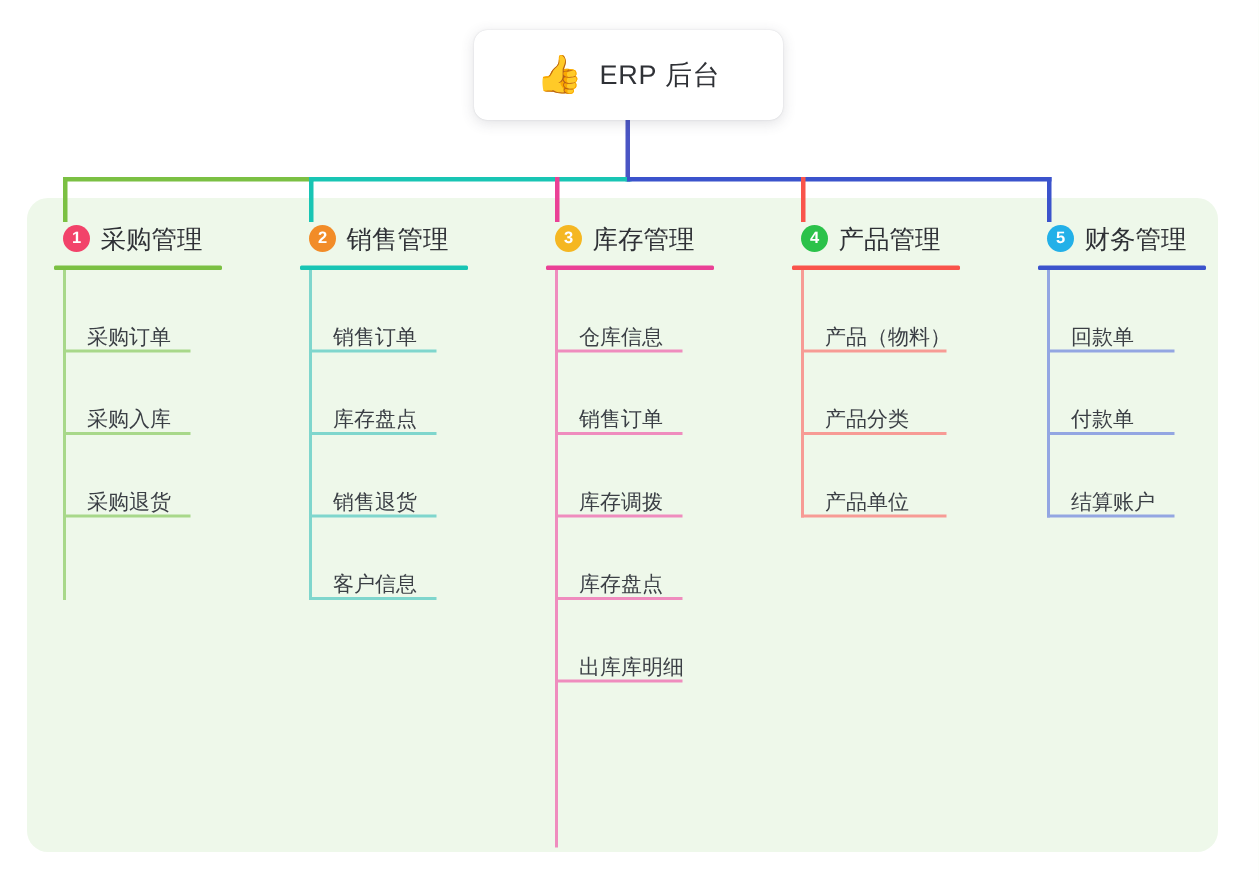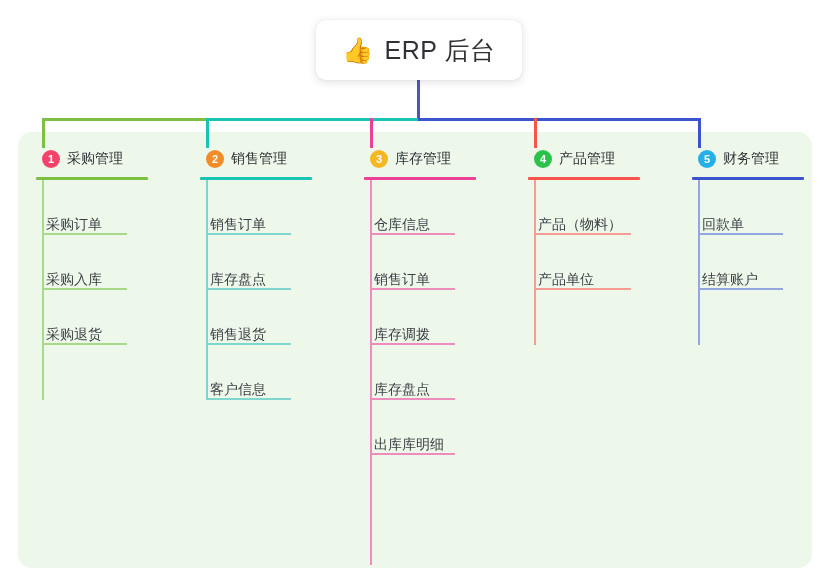--- a/index.html
+++ b/index.html
@@ -38,21 +38,21 @@
     display: flex;
     align-items: center;
     gap: 11px;
   }
   .root-emoji {
     font-size: 25px;
     line-height: 1;
     display: inline-block;
   }
   .root-title {
-    font-size: 25px;
+    font-size: 18px;
     color: #2f3136;
     letter-spacing: .5px;
     white-space: nowrap;
   }
 
   
   .conn {
     position: absolute;
     z-index: 4;
   }
@@ -96,21 +96,21 @@
     height: 18px;
     border-radius: 50%;
     color: #ffffff;
     font-size: 11px;
     line-height: 18px;
     text-align: center;
     font-weight: 600;
     flex: 0 0 auto;
   }
   .col-title {
-    font-size: 14px;
+    font-size: 17px;
     color: #2f3136;
     white-space: nowrap;
   }
   .head-rule {
     height: 3px;
     border-radius: 1px;
     margin-top: 5px;
   }
   .items {
     position: relative;
@@ -119,21 +119,21 @@
   .spine {
     position: absolute;
     left: 0;
     top: 0;
     width: 2px;
   }
   .item {
     position: relative;
     height: 55px;
     box-sizing: border-box;
-    padding-left: 4px;
+    padding-left: 16px;
     display: flex;
     align-items: flex-end;
   }
   .item-label {
     font-size: 14px;
     color: #3b3f45;
     white-space: nowrap;
     padding-bottom: 3px;
     line-height: 1.1;
   }
@@ -255,38 +255,46 @@
           <span class="col-title">产品管理</span>
         </div>
         <div class="head-rule" style="background: rgb(249, 84, 75); width: 112px;"></div>
         <div class="items">
           <div class="spine" style="background: rgb(247, 155, 149); height: 165px;"></div>
           <div class="item">
             <span class="item-label">产品（物料）</span>
             <div class="item-rule" style="background: rgb(247, 155, 149); width: 97px;"></div>
           </div>
           <div class="item">
+            <span class="item-label">产品分类</span>
+            <div class="item-rule" style="background: rgb(247, 155, 149); width: 97px;"></div>
+          </div>
+          <div class="item">
             <span class="item-label">产品单位</span>
             <div class="item-rule" style="background: rgb(247, 155, 149); width: 97px;"></div>
           </div>
         </div>
       </div>
       <div class="col" style="left: 692px; top: 146px;">
         <div class="col-head">
           <span class="badge" style="background: rgb(35, 176, 232);">5</span>
           <span class="col-title">财务管理</span>
         </div>
         <div class="head-rule" style="background: rgb(59, 83, 204); width: 112px;"></div>
         <div class="items">
           <div class="spine" style="background: rgb(147, 166, 226); height: 165px;"></div>
           <div class="item">
             <span class="item-label">回款单</span>
             <div class="item-rule" style="background: rgb(147, 166, 226); width: 85px;"></div>
           </div>
           <div class="item">
+            <span class="item-label">付款单</span>
+            <div class="item-rule" style="background: rgb(147, 166, 226); width: 85px;"></div>
+          </div>
+          <div class="item">
             <span class="item-label">结算账户</span>
             <div class="item-rule" style="background: rgb(147, 166, 226); width: 85px;"></div>
           </div>
         </div>
       </div>
     </div>
 
 </div>
 
 </body></html>

